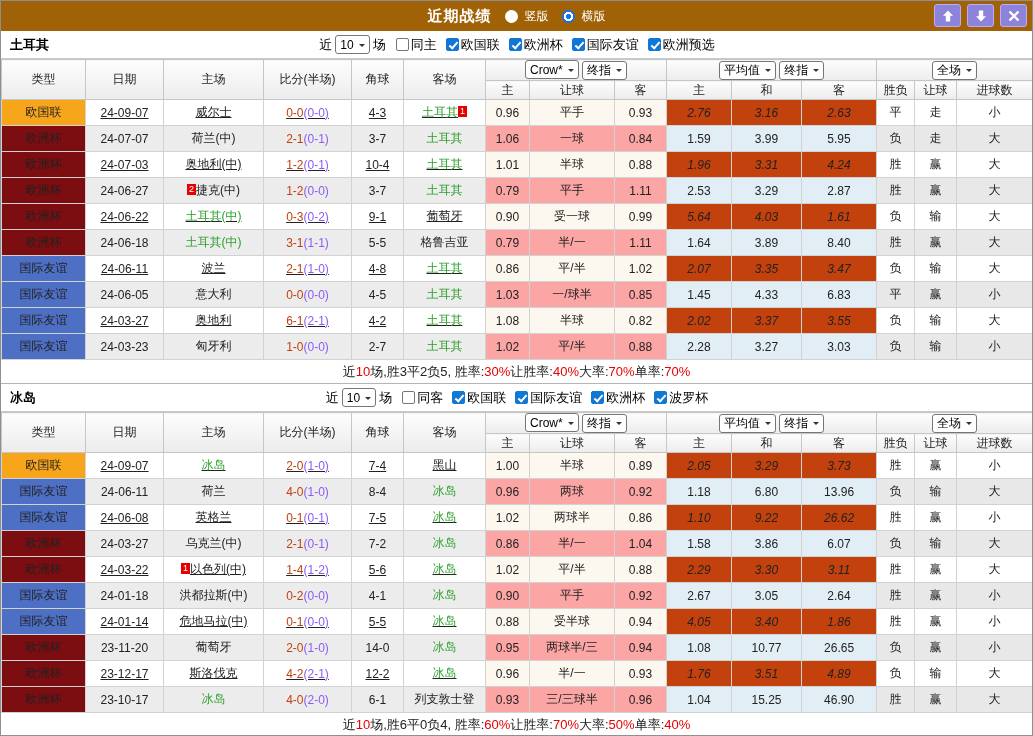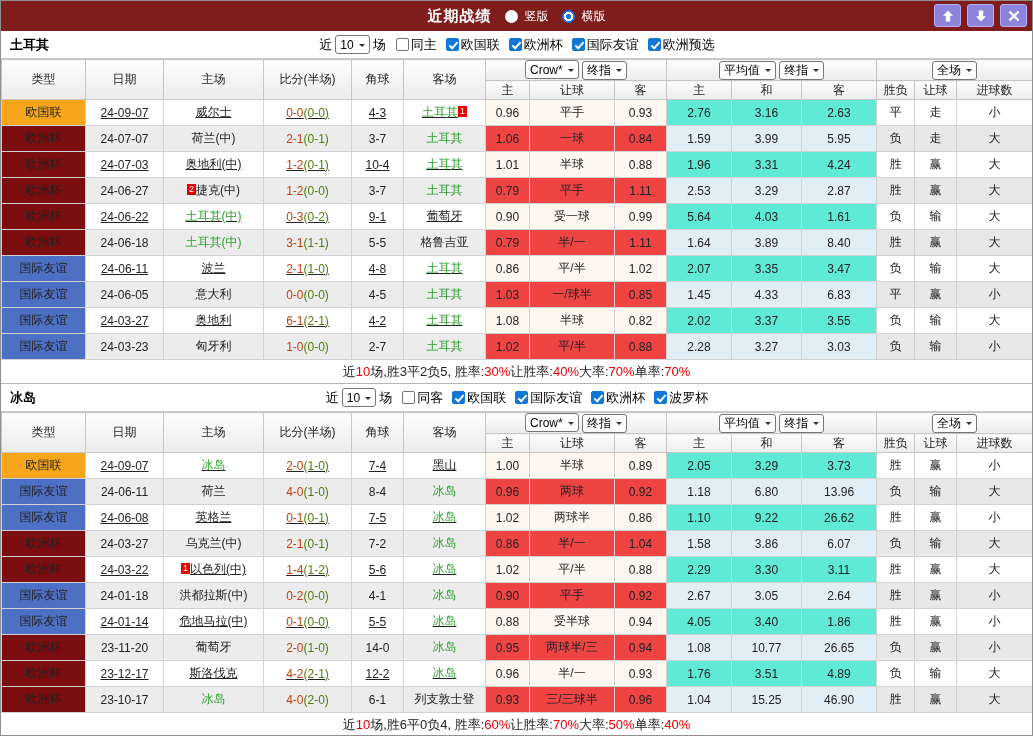--- a/index.html
+++ b/index.html
@@ -1,20 +1,20 @@
 <!DOCTYPE html>
 <html><head>
 <meta charset="utf-8">
 <style>
   html,body{margin:0;padding:0;background:#fff;}
   body{font-family:"Liberation Sans","DejaVu Sans",sans-serif;}
   .window{width:1033px;height:736px;box-sizing:border-box;border:1px solid #8f8f8f;background:#fff;overflow:hidden;}
 
   
-  .titlebar{position:relative;height:30px;background:#7f1d1d;display:flex;align-items:center;}
+  .titlebar{position:relative;height:30px;background:#a16207;display:flex;align-items:center;}
   .tb-center{position:absolute;left:0;right:0;top:0;bottom:0;display:flex;justify-content:center;align-items:center;gap:7px;}
   .tb-title{color:#fff;font-weight:bold;font-size:15px;letter-spacing:1px;}
   .tb-radio-label{color:#fff;font-size:12px;}
   .radio{width:13px;height:13px;border-radius:50%;background:#fff;display:inline-block;margin-left:6px;}
   .radio.checked{background:radial-gradient(circle,#1173f0 0 2.7px,#ffffff 2.7px 4.6px,#1173f0 4.6px 6.6px);}
   .tb-btns{position:absolute;right:5px;top:3px;display:flex;gap:6px;z-index:2;}
   .tbtn{width:27px;height:23px;background:#8e83da;border:1px solid #b9aef5;border-radius:3px;display:flex;align-items:center;justify-content:center;padding:0;cursor:pointer;}
 
   
   .filterbar{position:relative;height:27px;background:#fff;border-bottom:1px solid #c9c9c9;display:flex;align-items:center;justify-content:center;}
@@ -30,27 +30,27 @@
 
   
   table.grid{border-collapse:collapse;table-layout:fixed;width:1031px;font-size:12px;text-align:center;}
   table.grid th{border:1px solid #c6c6c6;background:linear-gradient(#fdfdfd,#ececec);font-weight:normal;font-size:12px;color:#222;height:18px;padding:0;}
   table.grid th.hg{height:20px;}
   table.grid td{border:1px solid #d2d2d2;height:25px;padding:0;color:#222;overflow:hidden;white-space:nowrap;}
   td.c-type{color:#fff;}
   tr.odd  td.c-base{background:#ffffff;text-decoration:underline;}
   tr.even td.c-base{background:#ececec;}
   tr.odd  td.c-odd{background:#fdf8ef;}
-  tr.even td.c-odd{background:#ef4444;}
-  tr.odd  td.c-avg{background:#5eead4;}
+  tr.even td.c-odd{background:#fca5a5;}
+  tr.odd  td.c-avg{background:#c2410c;font-style:italic;}
   tr.even td.c-avg{background:#e2eef6;}
   tr.odd  td.c-res{background:#ffffff;}
   tr.even td.c-res{background:#e8e8e8;}
   .ft{color:#c2410c;}
-  .ht{color:#4d7c0f;margin-top:36px;}
+  .ht{color:#8b5cf6;margin-top:36px;}
   .team.green{color:#2b9f2b;}
   .badge{background:#e60000;color:#fff;font-size:9px;line-height:11px;height:11px;padding:0 2px;display:inline-block;vertical-align:top;position:relative;top:2px;}
   .t-red{color:#dd0000;}
   .t-green{color:#009933;}
   .t-blue{color:#3333cc;}
 
   
   .summary{height:23px;display:flex;align-items:center;justify-content:center;font-size:13px;color:#222;border-bottom:1px solid #b5b5b5;background:#fff;}
   .summary .red{color:#e60000;}
 </style>

